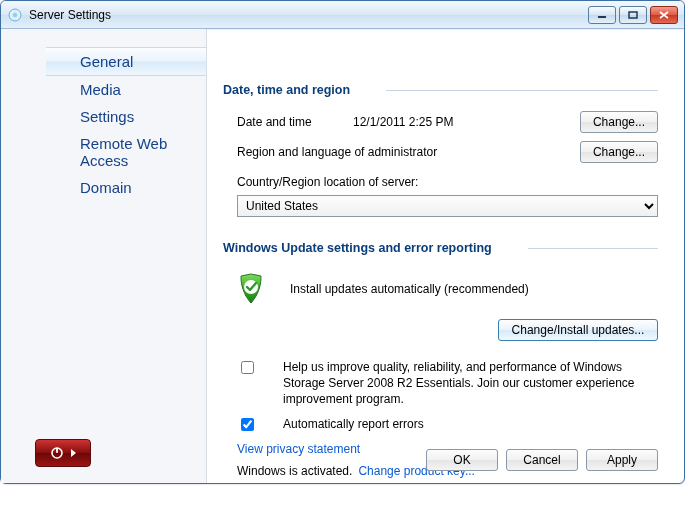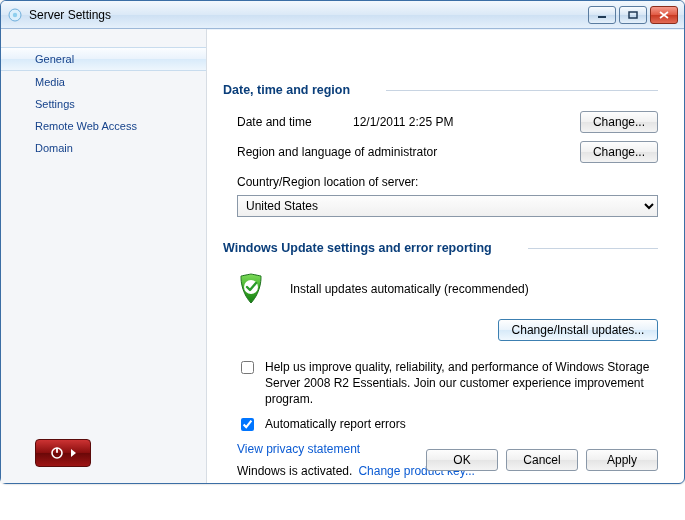--- a/index.html
+++ b/index.html
@@ -60,22 +60,23 @@
     width: 206px;
     background: #f4f6f9;
     border-right:1px solid #d7dde4;
     display:flex; flex-direction:column;
     padding-top: 18px;
     position: relative;
   }
   .nav-item {
     padding: 5px 10px 5px 34px;
     color:#15428b;
-    font-size:11px;
+    font-size:15px;
     cursor: default;
+    margin-left: 45px;
   }
   .nav-item.selected {
     background: linear-gradient(to bottom,#fbfdff,#eaf3fc 48%,#d9ebfa 52%,#eef6fd);
     border-top:1px solid #c8dcee;
     border-bottom:1px solid #c8dcee;
     font-weight: 400;
   }
   .sidebar-bottom {
     position:absolute; left:34px; bottom:16px;
   }
@@ -138,21 +139,21 @@
     font-family:inherit; font-size:12px;
     padding: 0 4px;
     background: linear-gradient(to bottom,#fdfdfd,#f0f0f0);
   }
   .combo-wrap { padding: 2px 0 6px 14px; }
   .shield-row { display:flex; align-items:center; gap:25px; padding: 8px 0 10px 14px;}
   .shield {
     width:28px; height:32px;
   }
   .btn-row-right { display:flex; justify-content:flex-end; padding-right:0; margin: 4px 0 14px 0; }
-  .chk-row { display:flex; align-items:flex-start; gap:8px; padding: 4px 0 4px 14px; }
+  .chk-row { display:flex; align-items:flex-start; gap:26px; padding: 4px 0 4px 14px; }
   .chk-row input[type=checkbox] { margin-top:2px; width:13px; height:13px; }
   .chk-row .text { flex:1; line-height:1.35; }
   .link { color:#0b5bd3; cursor:default; }
   .link-row { padding: 4px 0 4px 14px; }
   .status-row { padding: 4px 0 4px 14px; display:flex; gap:6px; align-items:center;}
   .footer-btns {
     position:absolute;
     right:26px; bottom:12px;
     display:flex; gap:8px;
   }

